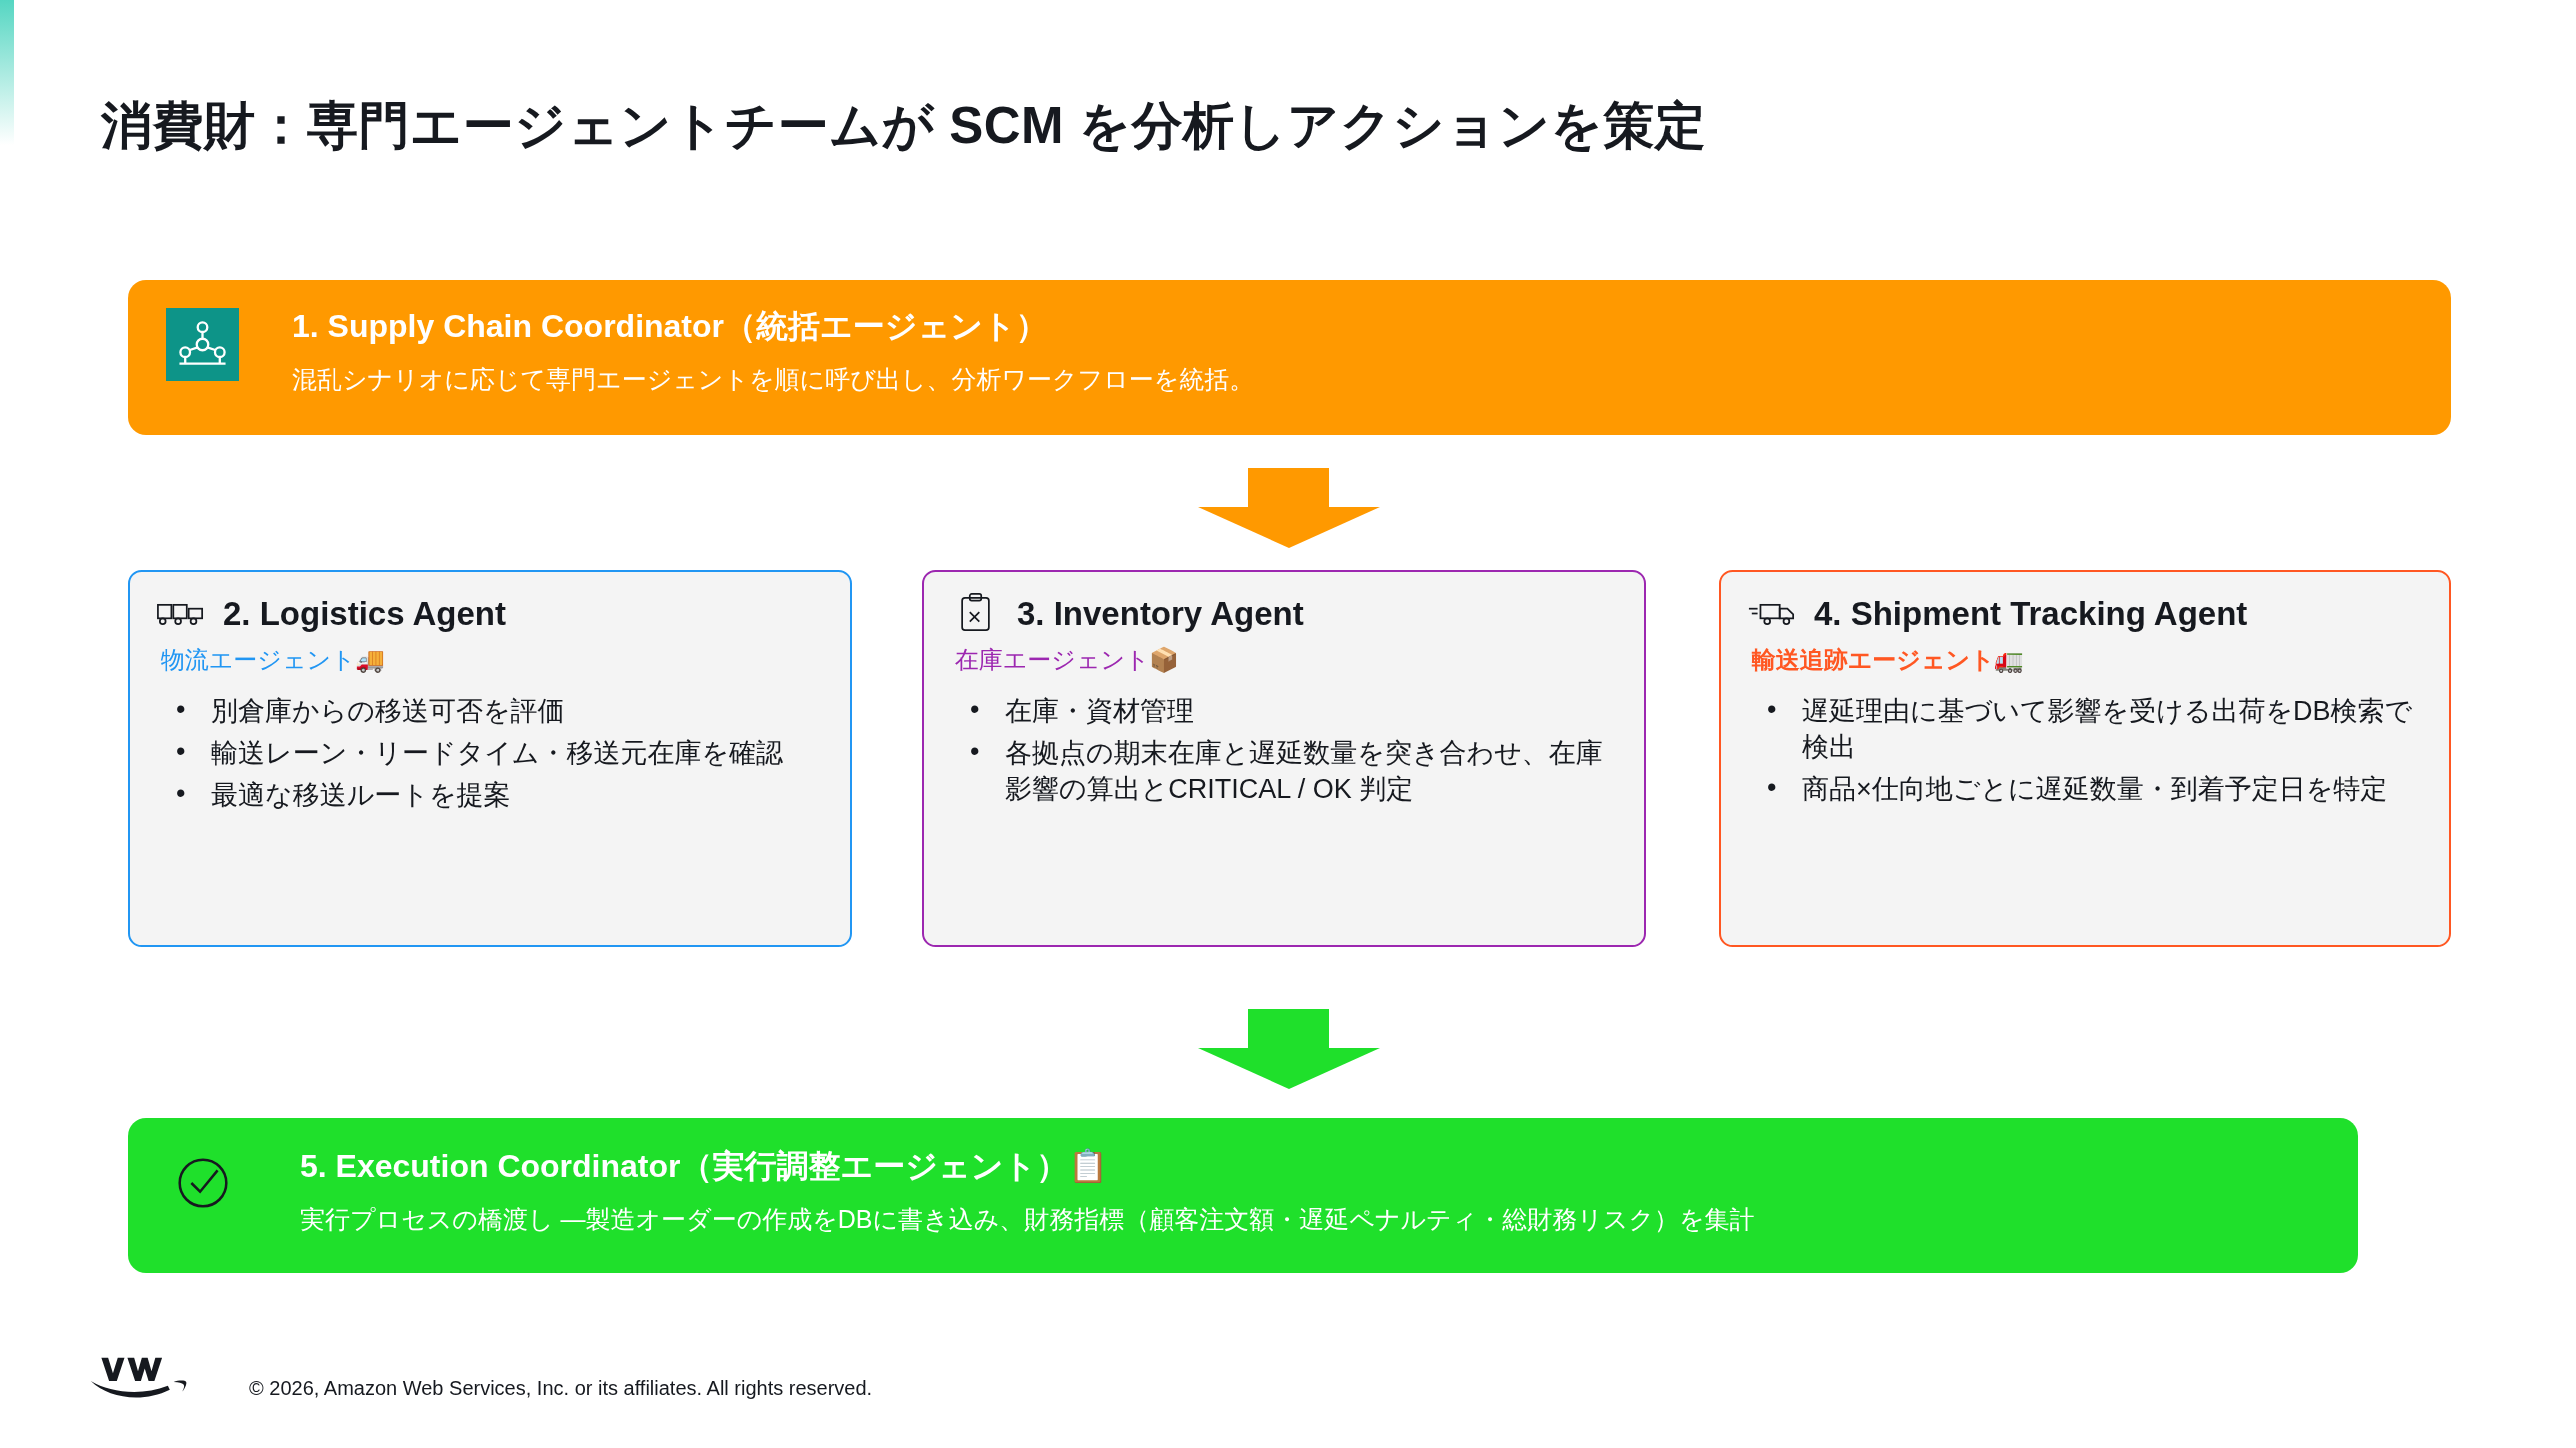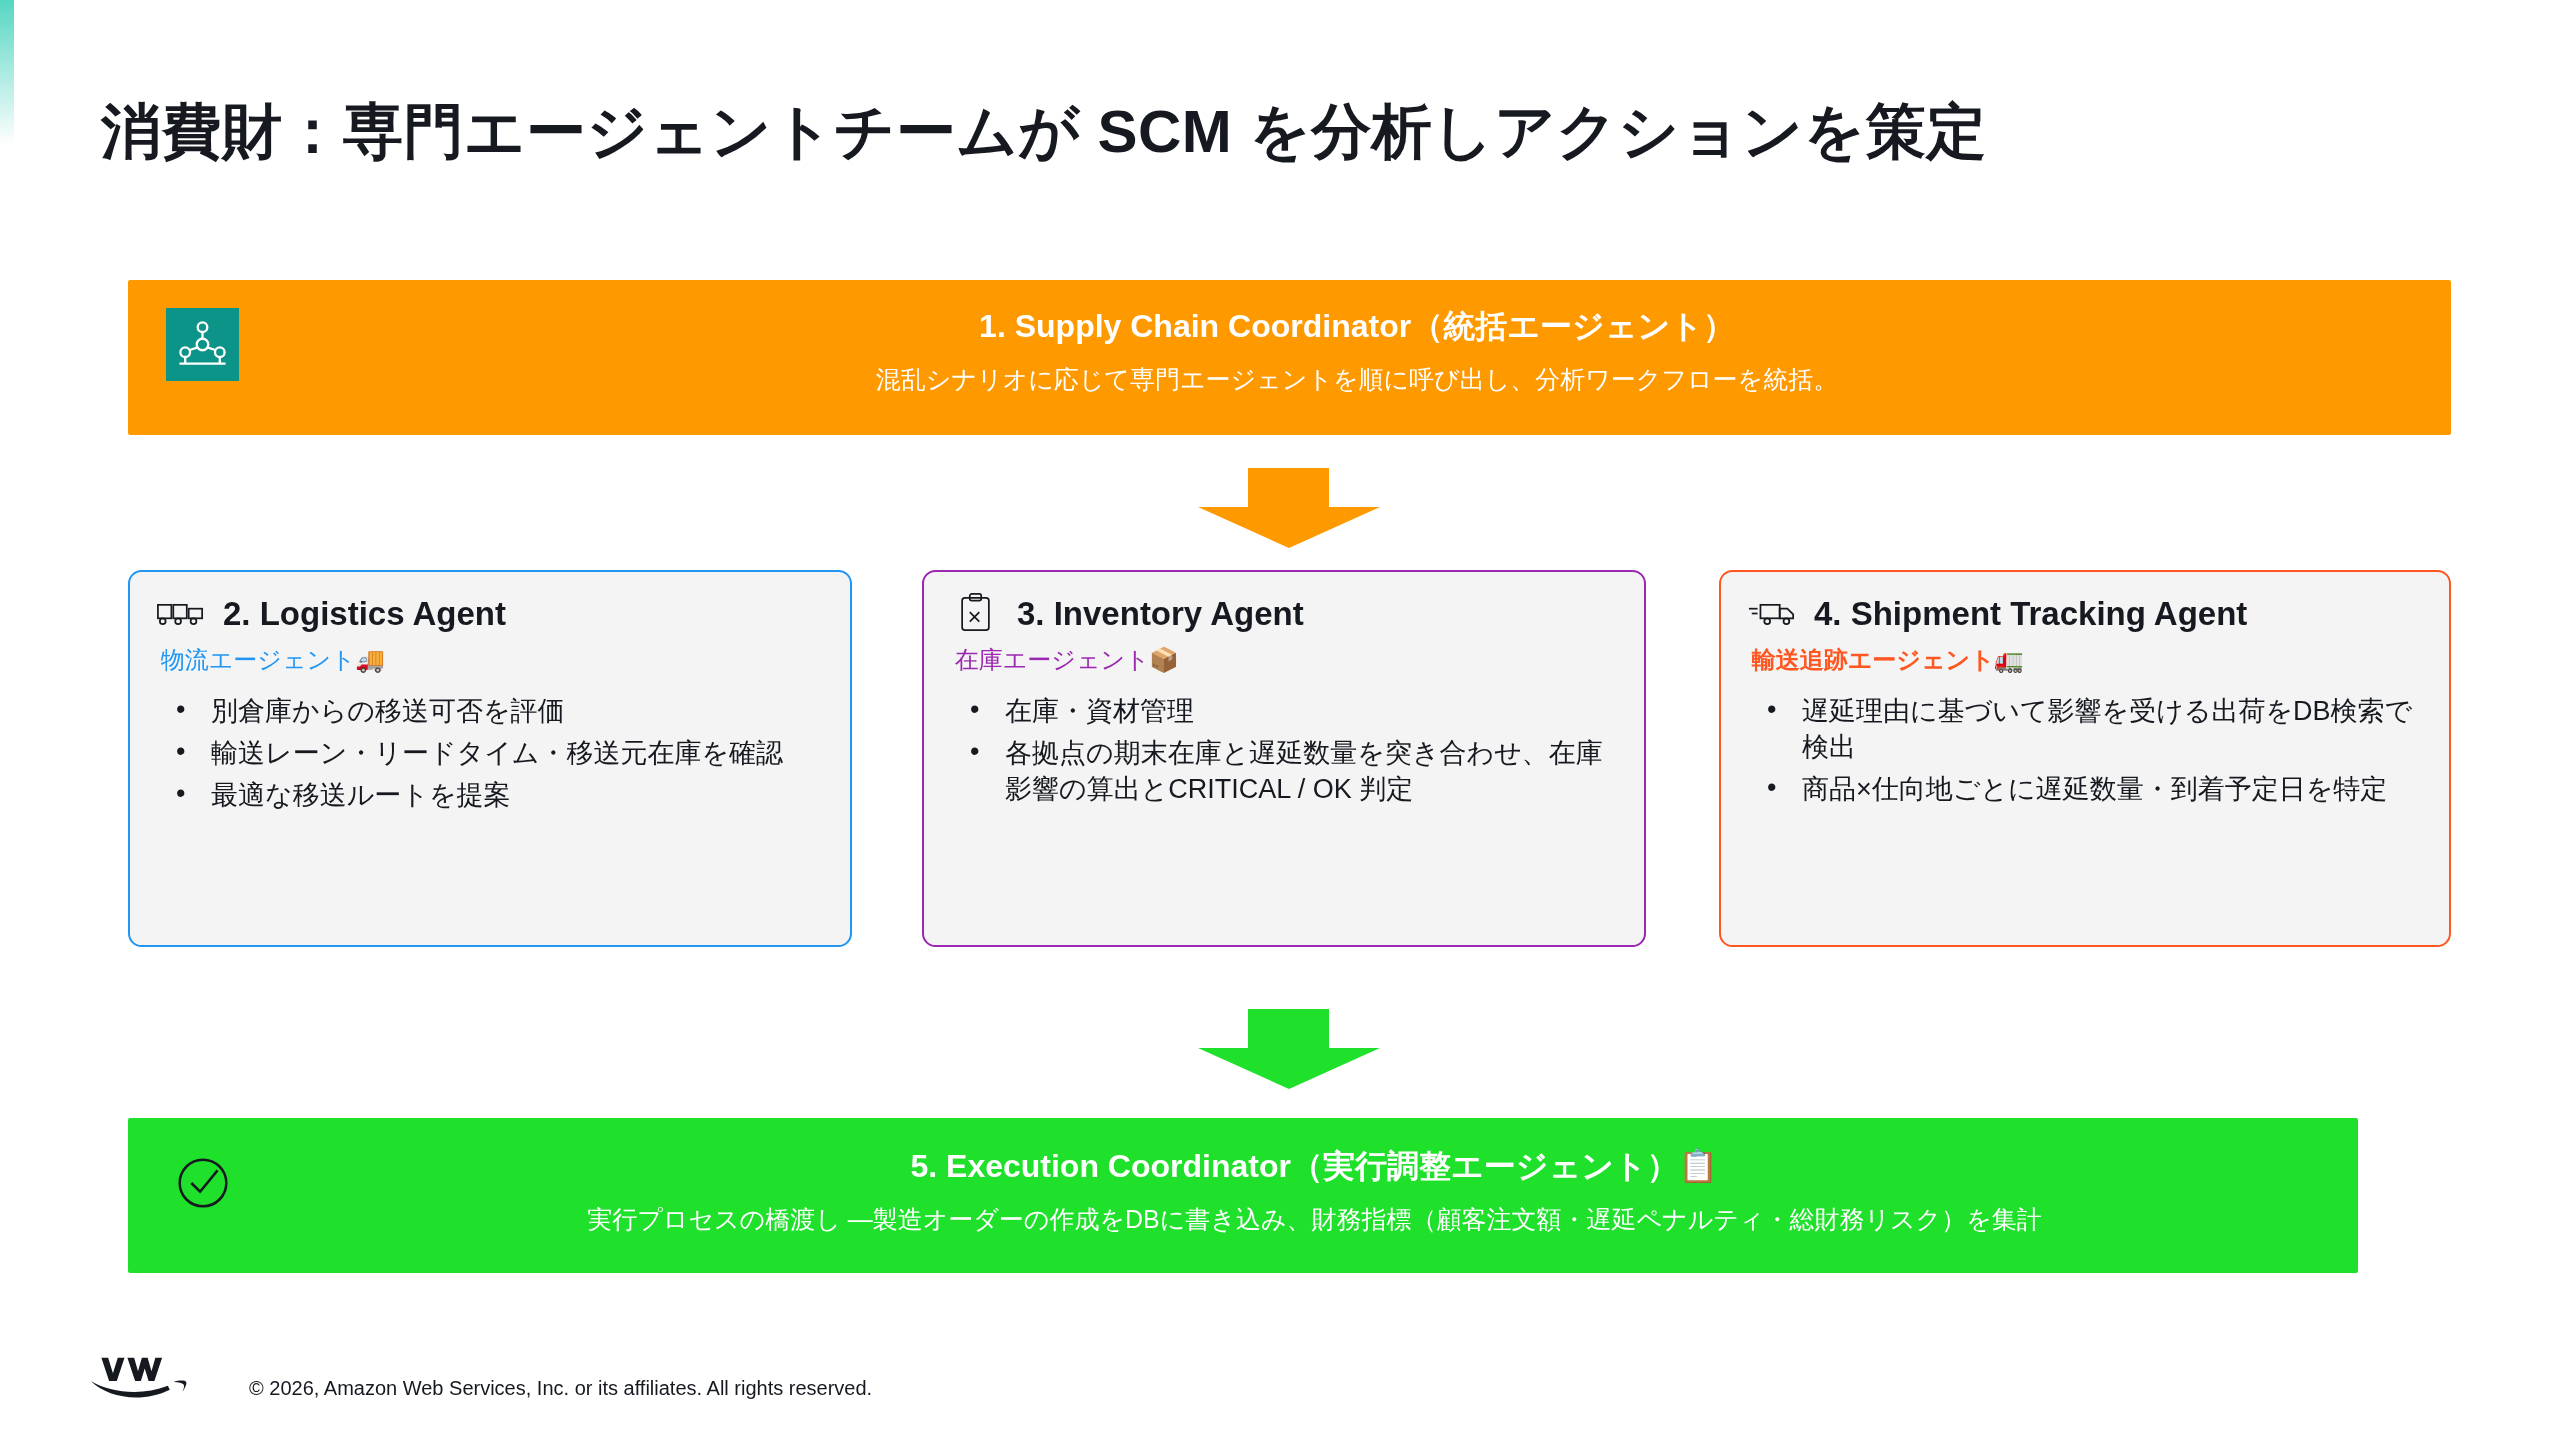--- a/index.html
+++ b/index.html
@@ -23,33 +23,32 @@
     width: 13.5px;
     height: 145px;
     background: linear-gradient(to bottom, #55d6c2, #ffffff);
   }
 
   .slide-title {
     position: absolute;
     left: 101px;
     top: 92px;
     width: 2395px;
-    font-size: 60px;
+    font-size: 51px;
     font-weight: bold;
     color: #16191f;
     letter-spacing: 0.5px;
     white-space: nowrap;
   }
 
   
   .band {
     position: absolute;
-    border-radius: 2px;
+    border-radius: 18px;
     box-sizing: border-box;
-    text-align: center;
   }
   .band-top {
     left: 128px;
     top: 280px;
     width: 2323px;
     height: 155px;
     background: #ff9900;
   }
   .band-bottom {
     left: 128px;

